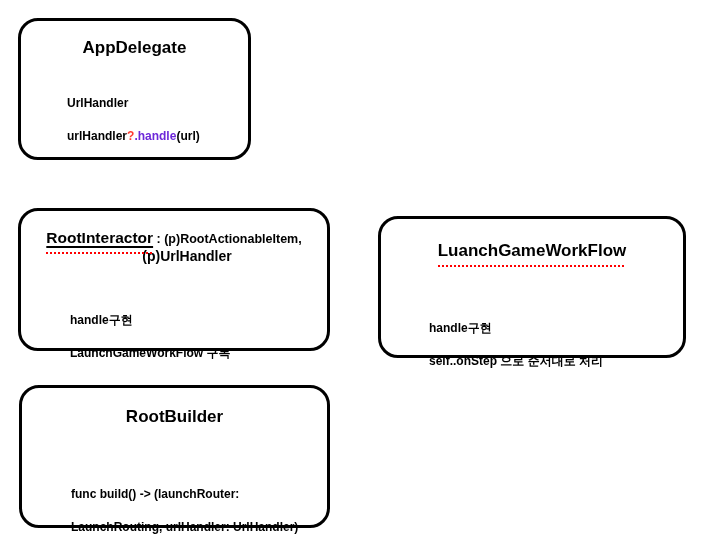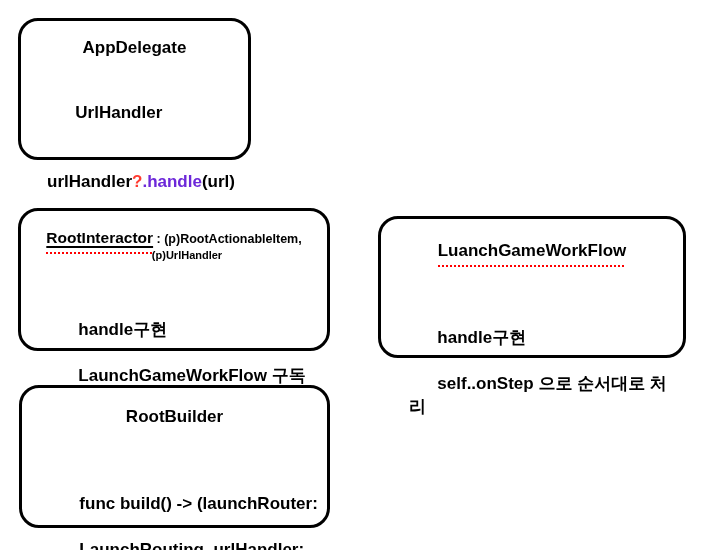--- a/index.html
+++ b/index.html
@@ -57,21 +57,21 @@
     left: 0;
     right: 0;
     bottom: -6px;
     height: 2px;
     background-image: linear-gradient(to right, #ff0000 0 2px, transparent 2px 4px);
     background-size: 4px 2px;
     background-repeat: repeat-x;
   }
 
   .node-body {
-    font-size: 17px;
+    font-size: 12px;
     font-weight: 700;
     color: #000000;
     line-height: 1.35;
     white-space: pre-wrap;
   }
 
   .tok-red  { color: #ff3b30; }
   .tok-blue { color: #6d28d9; }
 
   
@@ -95,21 +95,21 @@
     font-size: 15.5px;
     font-weight: 700;
     line-height: 1.28;
   }
   #node-rootinteractor .hdr .sub {
     font-size: 12.5px;
     font-weight: 700;
   }
   #node-rootinteractor .hdr .sub2 {
     display: block;
-    font-size: 11px;
+    font-size: 14px;
     font-weight: 700;
     padding-left: 26px;
   }
   #node-rootinteractor .body {
     position: absolute; left: 29px; top: 85px;
   }
 
   
   #node-launchgameworkflow {
     left: 378px; top: 216px;

